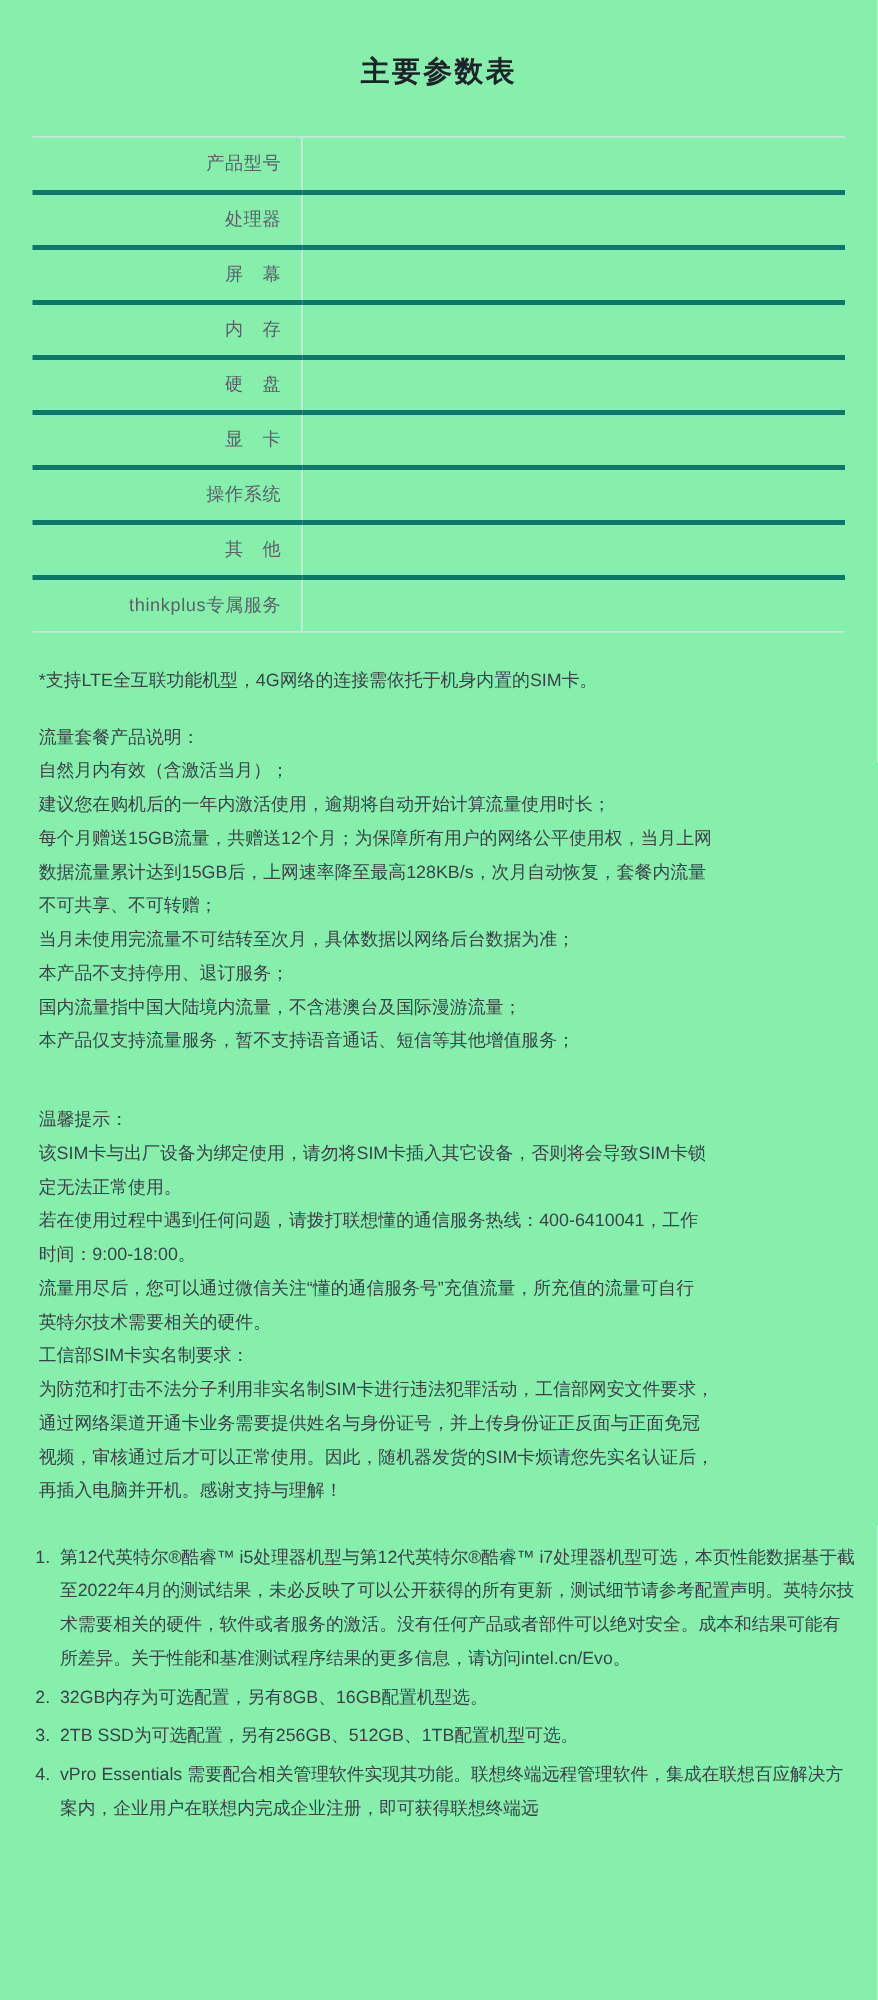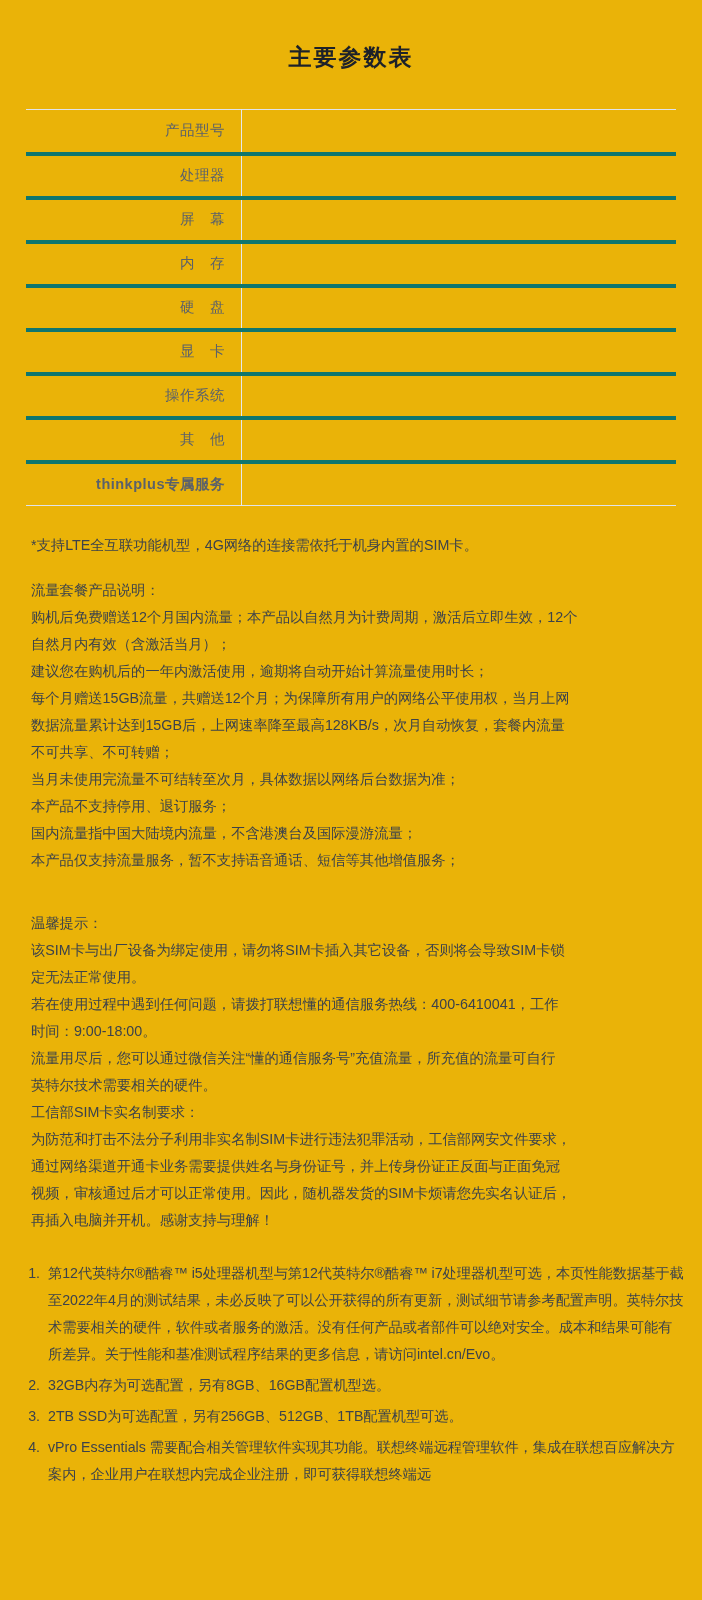--- a/index.html
+++ b/index.html
@@ -10,21 +10,21 @@
   body {
     width: 702px;
     min-height: 1600px;
     font-family: "Liberation Sans", sans-serif;
     color: #2b2f36;
     -webkit-font-smoothing: antialiased;
   }
   .page {
     width: 702px;
     min-height: 1600px;
-    background: #eab308;
+    background: #86efac;
     box-sizing: border-box;
     position: relative;
   }
   .title {
     text-align: center;
     font-size: 23px;
     font-weight: bold;
     color: #1d2129;
     letter-spacing: 2px;
     padding-top: 42px;
@@ -41,21 +41,20 @@
     height: 44px;
   }
   .spec-table td {
     border-bottom: 4px solid #0f766e;
     font-size: 14.5px;
     color: #4a5059;
     vertical-align: middle;
   }
   .spec-table tr:last-child td {
     border-bottom: none;
-    font-weight: bold;
   }
   td.spec-label {
     width: 198px;
     text-align: right;
     padding-right: 16px;
     border-right: 1px solid #e4e8ee;
     letter-spacing: 0.5px;
     color: #5a616b;
   }
   td.spec-value {
@@ -145,21 +144,20 @@
       </tr>
     </tbody>
   </table>
 
   <div class="body-text">
 
     <p class="para">*支持LTE全互联功能机型，4G网络的连接需依托于机身内置的SIM卡。</p>
 
     <div class="para">
       <span class="para-head">流量套餐产品说明：</span>
-      <span class="line">购机后免费赠送12个月国内流量；本产品以自然月为计费周期，激活后立即生效，12个</span>
       <span class="line">自然月内有效（含激活当月）；</span>
       <span class="line">建议您在购机后的一年内激活使用，逾期将自动开始计算流量使用时长；</span>
       <span class="line">每个月赠送15GB流量，共赠送12个月；为保障所有用户的网络公平使用权，当月上网</span>
       <span class="line">数据流量累计达到15GB后，上网速率降至最高128KB/s，次月自动恢复，套餐内流量</span>
       <span class="line">不可共享、不可转赠；</span>
       <span class="line">当月未使用完流量不可结转至次月，具体数据以网络后台数据为准；</span>
       <span class="line">本产品不支持停用、退订服务；</span>
       <span class="line">国内流量指中国大陆境内流量，不含港澳台及国际漫游流量；</span>
       <span class="line">本产品仅支持流量服务，暂不支持语音通话、短信等其他增值服务；</span>
     </div>

